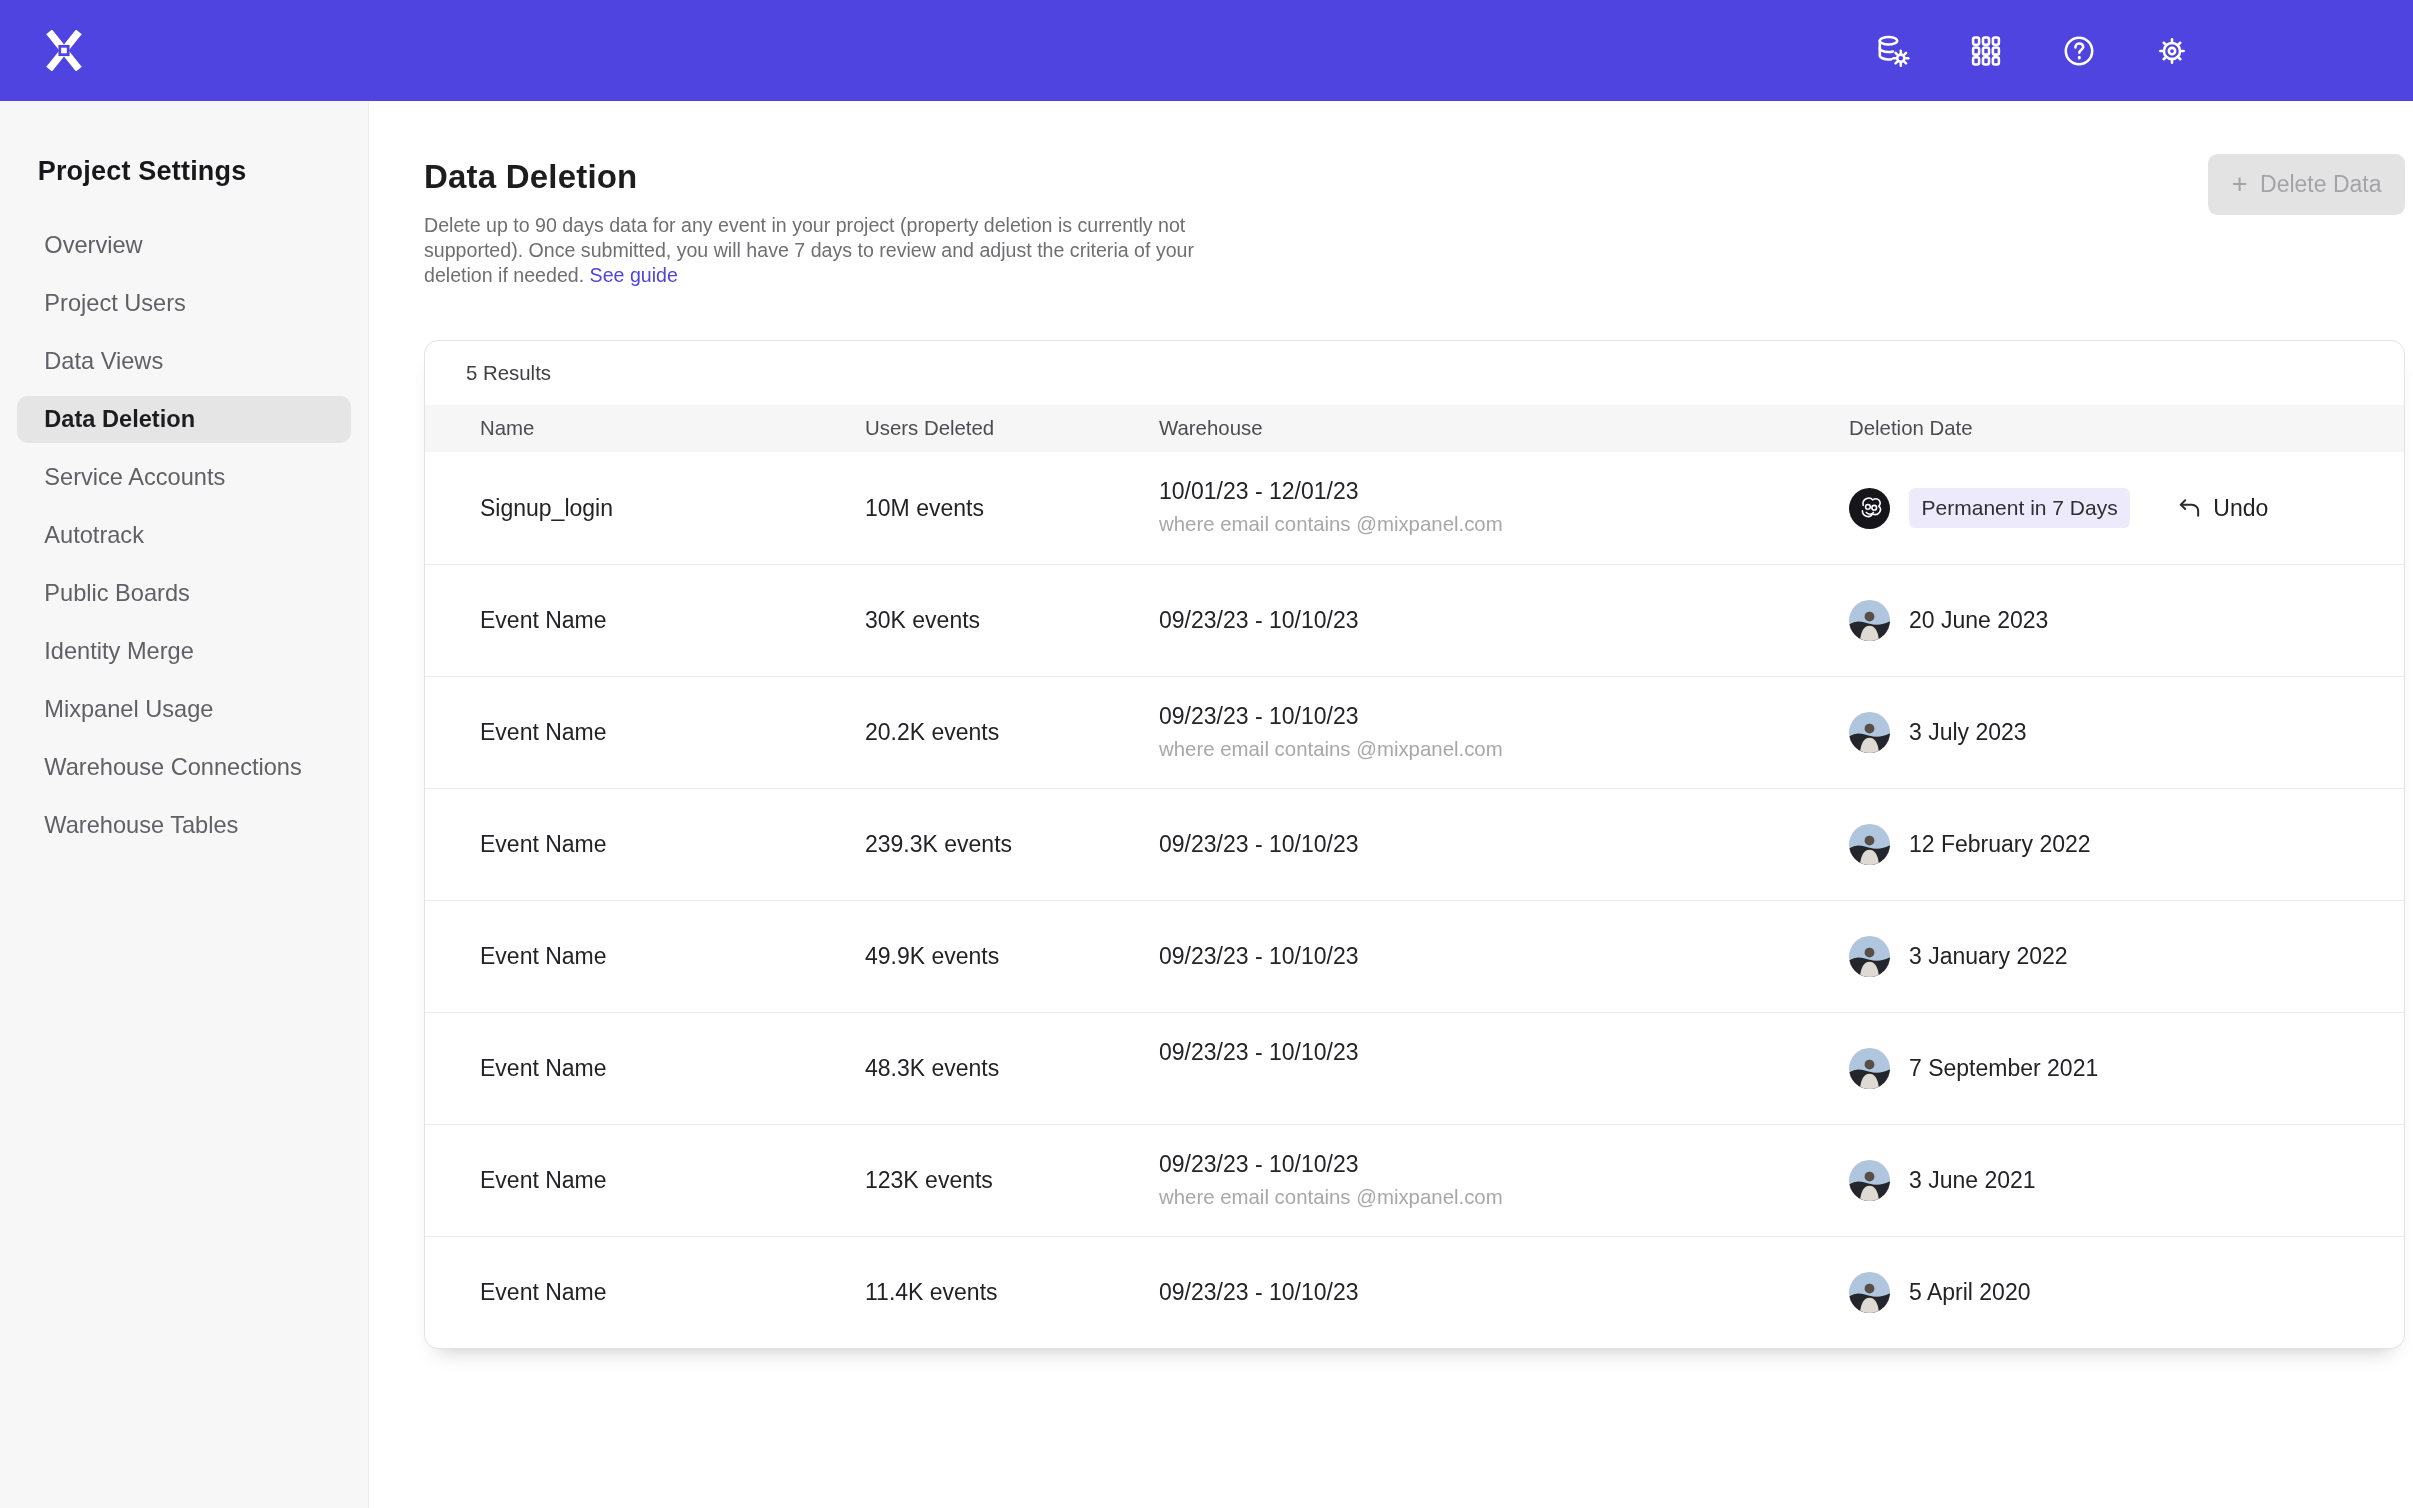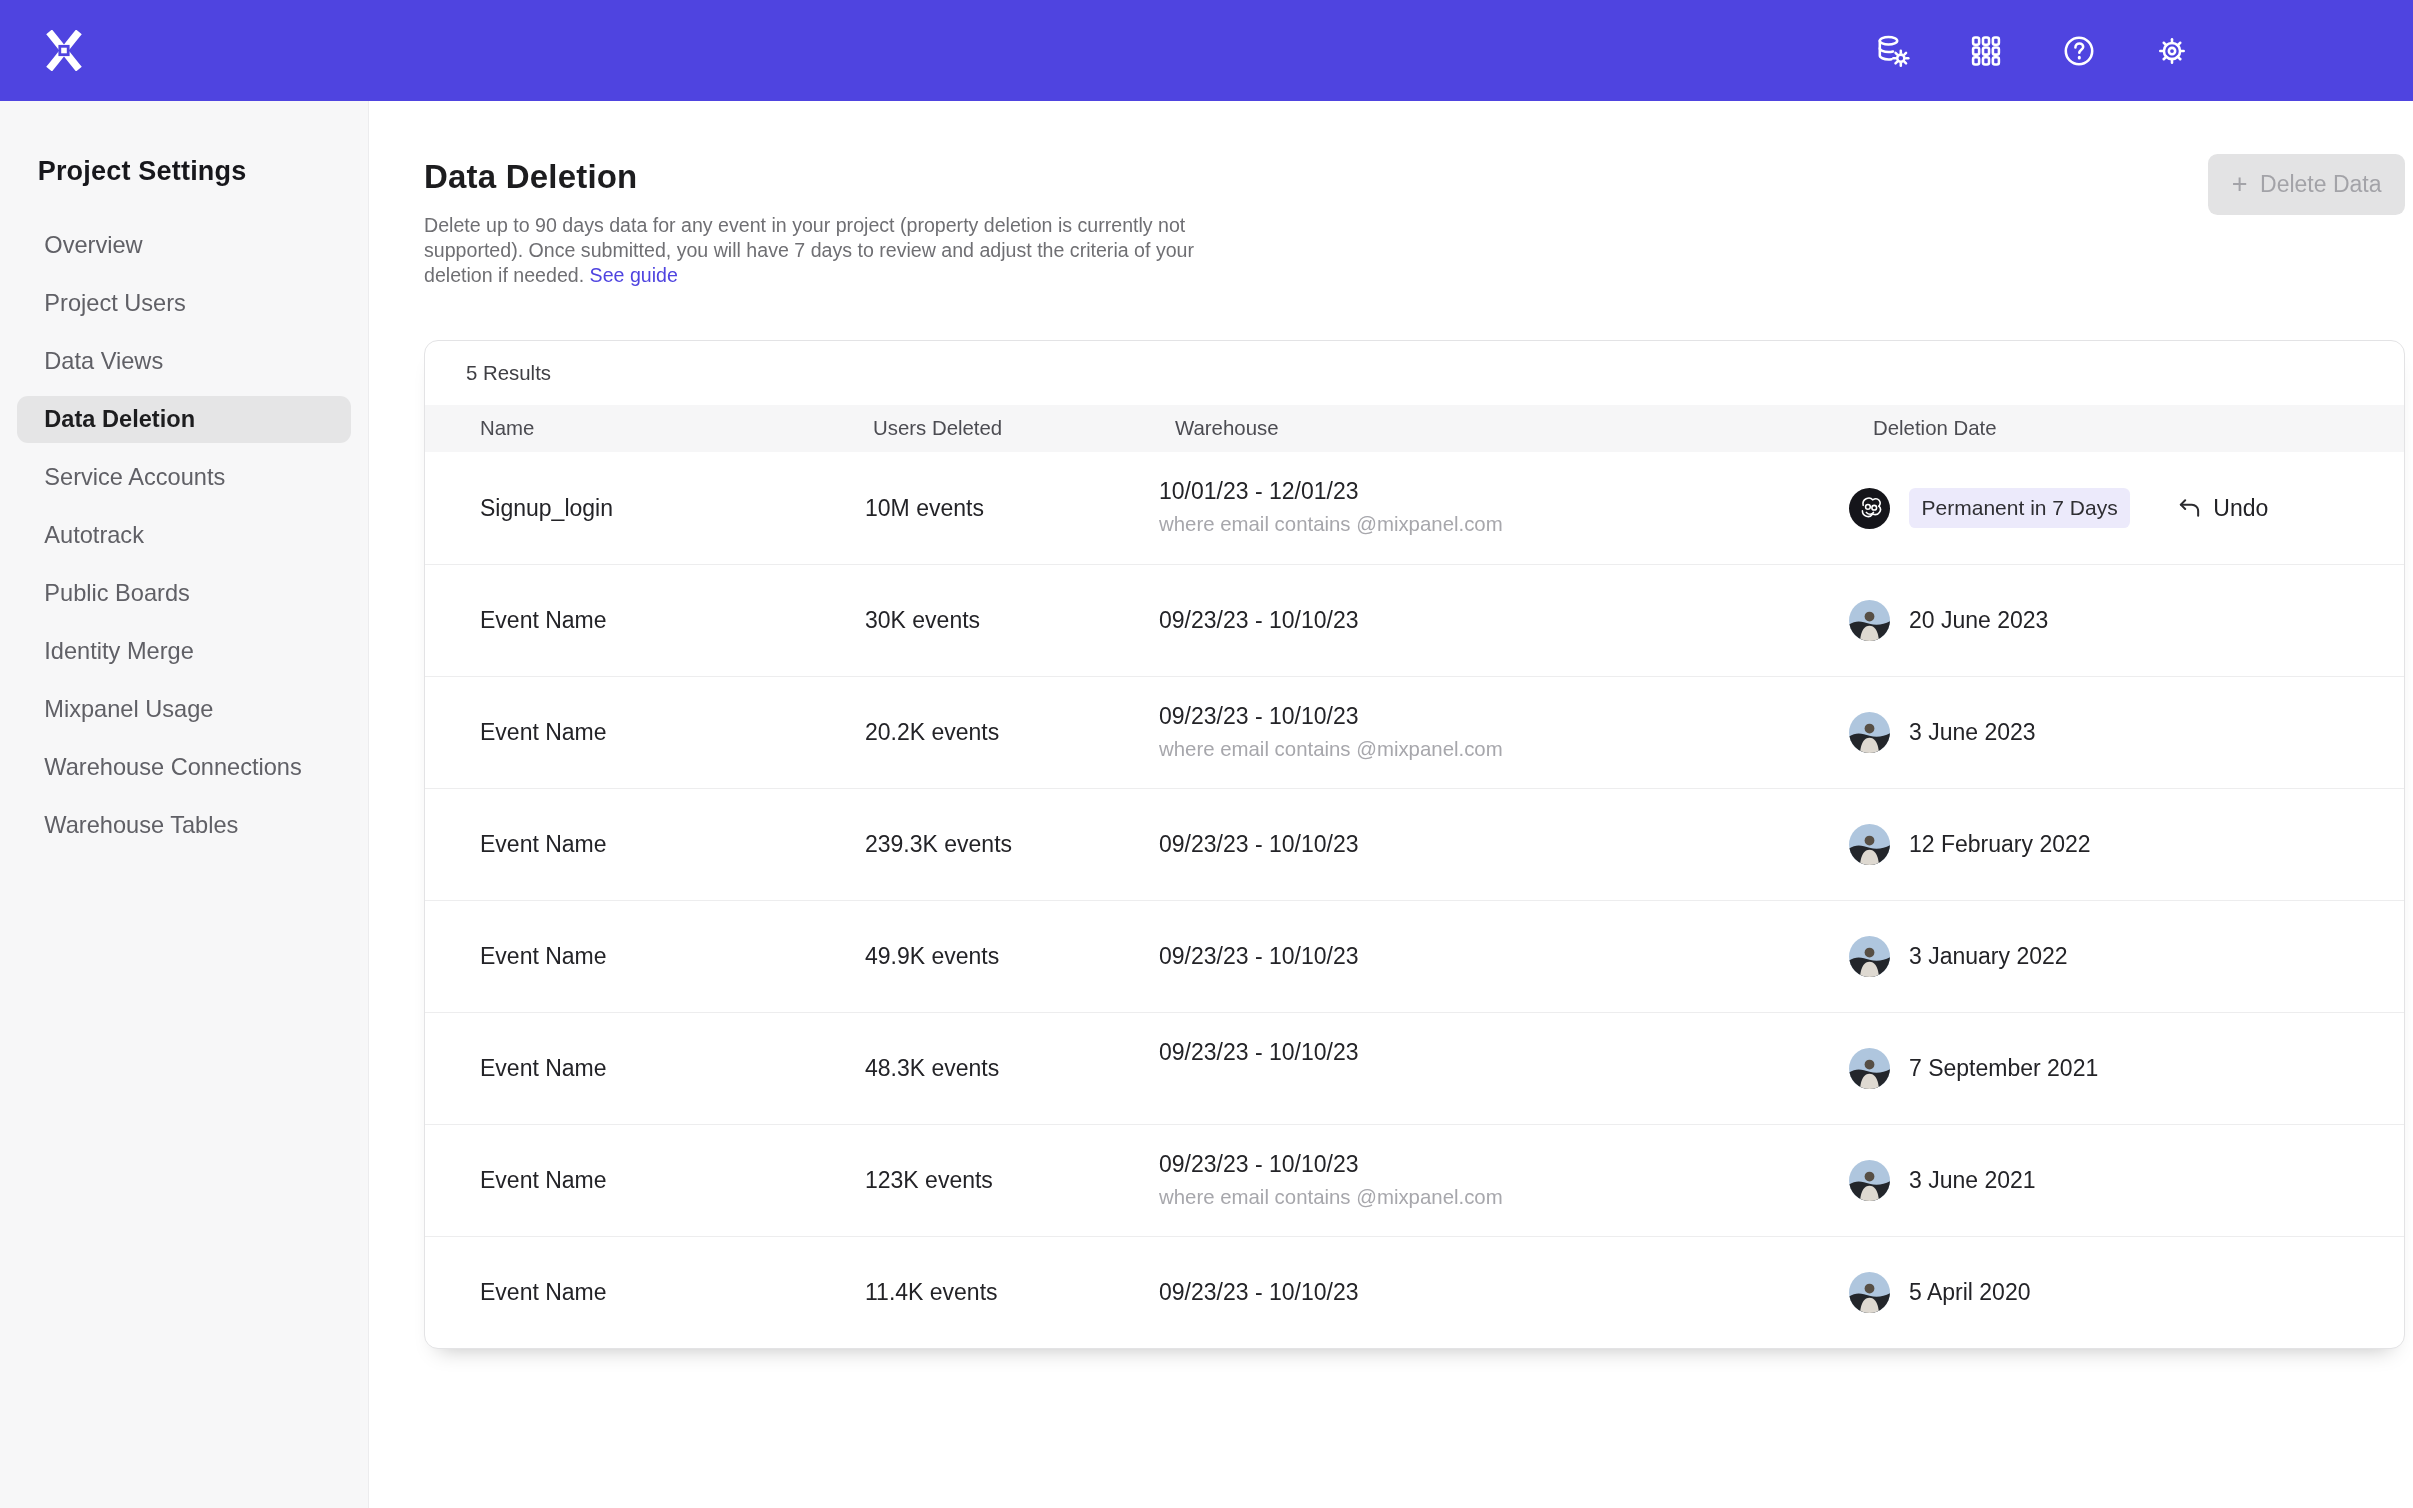--- a/index.html
+++ b/index.html
@@ -35,21 +35,21 @@
     background:#E3E3E4; border:none; border-radius:9.4px; display:flex; align-items:center; gap:12.6px;
     font-size:23px; color:#A3A3A8; font-family:inherit; cursor:default; }
   .delete-btn .plus { font-size:27px; line-height:1; color:#A3A3A8; }
 
   
   .card { margin-top:52px; width:1981px; background:#fff; border:0.8px solid #E3E3E5; border-radius:14px;
     overflow:hidden; box-shadow:0 14px 20.4px -14px rgba(0,0,0,.25); }
   .results-bar { height:64px; display:flex; align-items:center; padding-left:41px;
     font-size:20.4px; color:#3F3F44; }
   .grid-cols { display:grid; grid-template-columns:385px 294px 690px 1fr; align-items:center; }
-  .thead { height:47px; background:#F6F6F7; font-size:20.4px; color:#4C4C52; padding-left:55px;gap:8px; }
+  .thead { height:47px; background:#F6F6F7; font-size:20.4px; color:#4C4C52; padding-left:55px; }
   .trow { height:112px; padding-left:55px; }
   .trow + .trow { border-top:0.8px solid #EDEDEE; }
   .cell-primary { font-size:23px; color:#232327; }
   .crit-main { font-size:23px; color:#232327; }
   .crit-sub { font-size:20.4px; color:#A7A7AC; margin-top:6.3px; line-height:27px; }
   .crit-sub:empty { display:none; }
   .del-cell { display:flex; align-items:center; gap:19px; }
   .avatar { width:41px; height:41px; flex:0 0 41px; }
   .date-text { font-size:23px; color:#232327; }
   .badge { background:#ECEAFB; border-radius:6.3px; padding:7.9px 12.6px; font-size:21px; color:#2F2F33; }
@@ -233,21 +233,21 @@
         <div class="cell-primary">Event Name</div>
         <div class="cell-primary">20.2K events</div>
         <div>
           <div class="crit-main">09/23/23 - 10/10/23</div>
           <div class="crit-sub">where email contains @mixpanel.com</div>
         </div>
         <div class="del-cell">
           <svg class="avatar" viewBox="0 0 52 52" width="41" height="41">
               <use href="#av-photo"></use>
             </svg>
-          <span class="date-text">3 June 2023</span>
+          <span class="date-text">3 July 2023</span>
         </div>
       </div>
 
       <div class="trow grid-cols">
         <div class="cell-primary">Event Name</div>
         <div class="cell-primary">239.3K events</div>
         <div>
           <div class="crit-main">09/23/23 - 10/10/23</div>
 
         </div>

